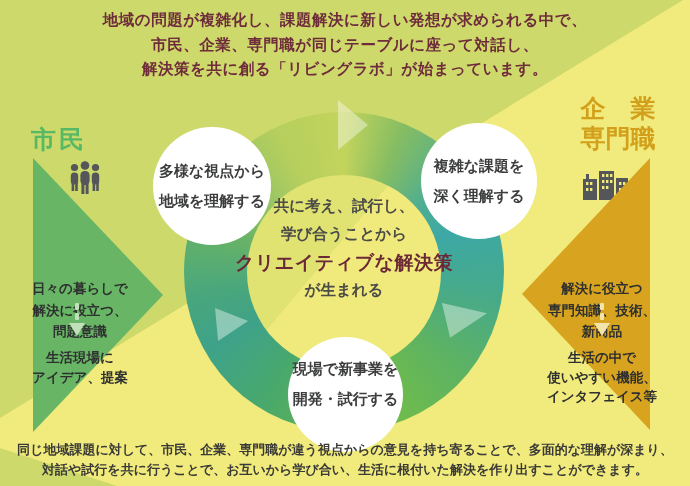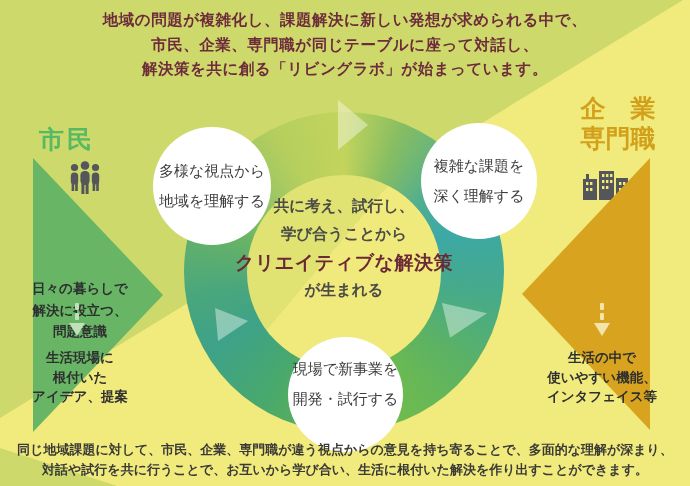--- a/index.html
+++ b/index.html
@@ -18,21 +18,21 @@
   }
   
   .intro{left:0;top:8px;width:690px;text-align:center;
     font-size:15.5px;font-weight:bold;line-height:24.5px;color:#6e2c3b;letter-spacing:.5px;}
   
   .tri-citizens{left:33px;top:158px;width:130px;height:274px;background:#68b665;
     clip-path:polygon(0 0,100% 50%,0 100%);}
   .tri-companies{left:522px;top:158px;width:128px;height:272px;background:#d8a41f;
     clip-path:polygon(100% 0,0 50%,100% 100%);}
   
-  .citizens-title{left:31px;top:123px;font-size:25px;font-weight:bold;color:#57b963;letter-spacing:3px;margin-left:8px;}
+  .citizens-title{left:31px;top:123px;font-size:25px;font-weight:bold;color:#57b963;letter-spacing:3px;}
   .companies-title{left:568px;top:94px;width:100px;text-align:center;
     font-size:25px;font-weight:bold;color:#d2a01b;line-height:30px;}
   
   .side-text{width:124px;text-align:center;font-weight:bold;color:#2e2f2f;}
   .offer{top:238px;font-size:13.5px;line-height:21.5px;margin-top:40px;}
   .result{top:348px;font-size:13.5px;line-height:19.5px;}
   .left-col{left:18px;}
   .right-col{left:540px;}
   
   .ring{left:184px;top:112px;width:320px;height:320px;border-radius:50%;
@@ -43,21 +43,21 @@
       #93c366 310deg,#b6cf5d 335deg,#c3d45c 360deg);}
   .ring-inner{left:247px;top:175px;width:194px;height:194px;border-radius:50%;
     background:linear-gradient(130deg,#e0e271 0 42%,#f0e97c 42%);}
   .chev{background:rgba(255,255,255,0.40);}
   .chev-top{left:338px;top:100px;width:30px;height:50px;clip-path:polygon(0 0,100% 50%,0 100%);}
   .chev-br{left:440px;top:301px;width:48px;height:38px;clip-path:polygon(4% 5%,98% 32%,21% 97%);}
   .chev-left{left:212px;top:307px;width:38px;height:35px;clip-path:polygon(8% 3%,95% 40%,16% 97%);}
   
   .wcircle{border-radius:50%;background:#ffffff;display:flex;flex-direction:column;
     align-items:center;justify-content:center;text-align:center;
-    font-size:15px;font-weight:normal;line-height:30px;color:#3c3d3d;}
+    font-size:15px;font-weight:bold;line-height:30px;color:#3c3d3d;}
   .circle-tl{left:153px;top:127px;width:118px;height:118px;}
   .circle-tr{left:421px;top:123px;width:116px;height:116px;}
   .circle-b{left:288px;top:337px;width:115px;height:115px;padding-bottom:0;box-sizing:border-box;}
   .circle-b .inner-shift{margin-bottom:22px;}
   
   .center-msg{left:214px;top:192px;width:260px;text-align:center;color:#4b4b48;}
   .center-msg .l{font-size:15.5px;font-weight:bold;line-height:28px;}
   .center-msg .hl{font-size:19px;font-weight:bold;line-height:24px;margin:2px 0;color:#6b2836;letter-spacing:.5px;}
   
   .footer{left:0;top:440px;width:690px;text-align:center;
@@ -106,21 +106,20 @@
     <svg width="18" height="34" viewBox="0 0 18 34">
       <g fill="#bfe0b8">
         <rect x="7" y="0" width="4" height="7" rx="1"></rect>
         <rect x="7" y="10" width="4" height="7" rx="1"></rect>
         <path d="M1 20 L17 20 L9 33 Z"></path>
       </g>
     </svg>
   </div>
   <div class="abs side-text result left-col">
     <div>生活現場に</div>
-    <div>根付いた</div>
     <div>アイデア、提案</div>
   </div>
 
   <div class="abs companies-title">
     <div>企　業</div>
     <div>専門職</div>
   </div>
   <div class="abs icon" style="left:580px;top:166px;">
     <svg width="52" height="34" viewBox="0 0 52 34">
       <g fill="#54565a">
@@ -143,20 +142,25 @@
         <rect x="22" y="20" width="2.4" height="3"></rect>
           <rect x="26" y="20" width="2.4" height="3"></rect>
         <rect x="39" y="16" width="2.4" height="3"></rect>
           <rect x="43" y="16" width="2.4" height="3"></rect>
         <rect x="39" y="22" width="2.4" height="3"></rect>
           <rect x="43" y="22" width="2.4" height="3"></rect>
       </g>
     </svg>
   </div>
   <div class="abs tri-companies"></div>
+  <div class="abs side-text offer right-col">
+    <div>解決に役立つ</div>
+    <div>専門知識、技術、</div>
+    <div>新商品</div>
+  </div>
   <div class="abs icon" style="left:593px;top:303px;">
     <svg width="18" height="34" viewBox="0 0 18 34">
       <g fill="#f3e4ab">
         <rect x="7" y="0" width="4" height="7" rx="1"></rect>
         <rect x="7" y="10" width="4" height="7" rx="1"></rect>
         <path d="M1 20 L17 20 L9 33 Z"></path>
       </g>
     </svg>
   </div>
   <div class="abs side-text result right-col">

